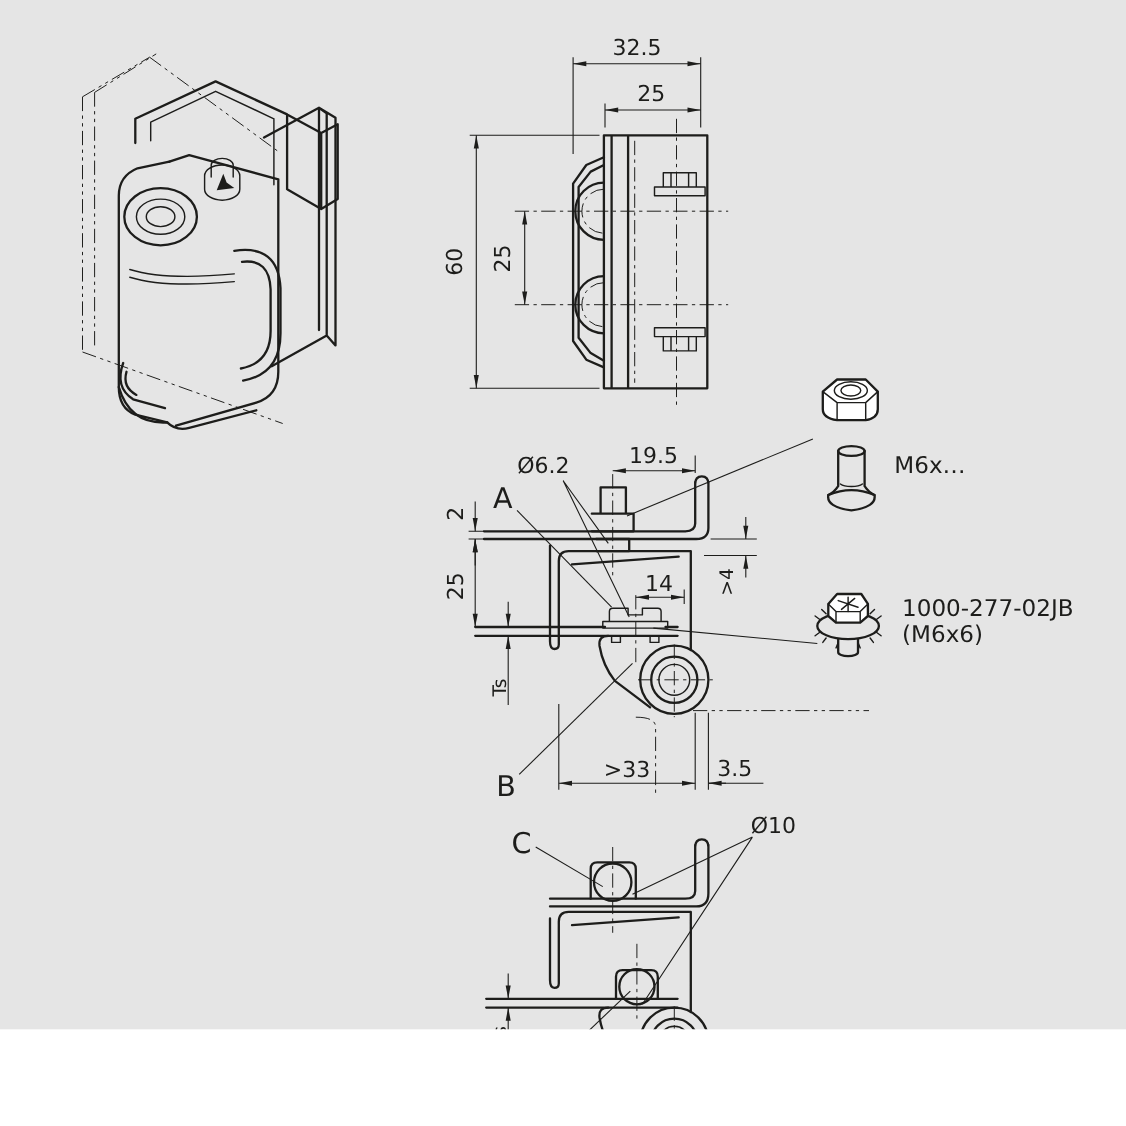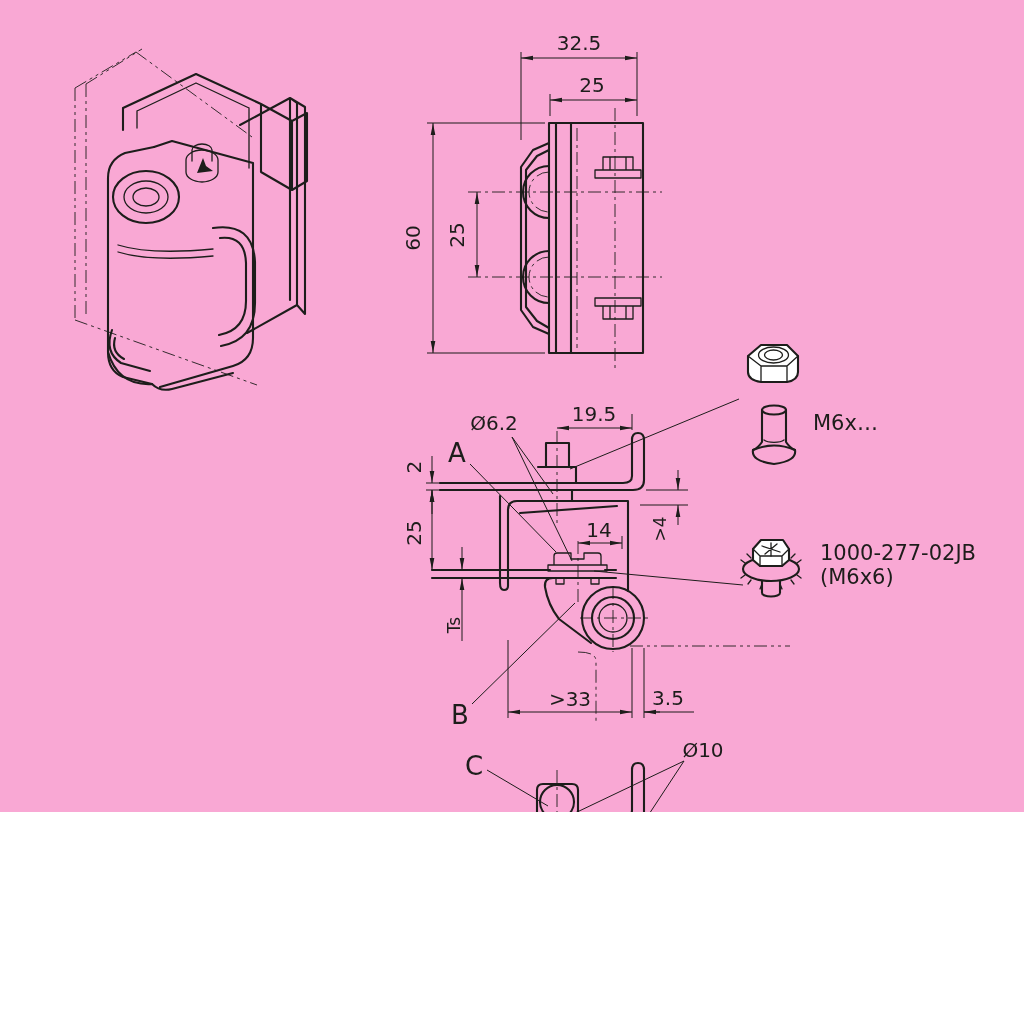--- a/index.html
+++ b/index.html
@@ -1,16 +1,16 @@
 <!DOCTYPE html>
 <html><head>
 <meta charset="utf-8">
 <style>
   html,body{margin:0;padding:0;background:#fff;}
-  .page{width:1024px;height:812px;background:#f9a8d4;position:relative;overflow:hidden;}
+  .page{width:1024px;height:936px;background:#e5e5e5;position:relative;overflow:hidden;}
   svg{display:block;}
   text{font-family:"DejaVu Sans","Liberation Sans",sans-serif;fill:#1d1d1b;}
   .dim{font-size:20px;}
   .dimS{font-size:17px;}
   .lbl{font-size:26px;}
   .part{font-size:21px;}
   .edge{stroke:#1d1d1b;stroke-width:2.1;fill:none;stroke-linecap:round;stroke-linejoin:round;}
   .edge2{stroke:#1d1d1b;stroke-width:1.3;fill:none;stroke-linecap:round;stroke-linejoin:round;}
   .thin{stroke:#1d1d1b;stroke-width:1;fill:none;}
   .cl{stroke:#1d1d1b;stroke-width:0.9;fill:none;stroke-dasharray:13 4 3 4;}

